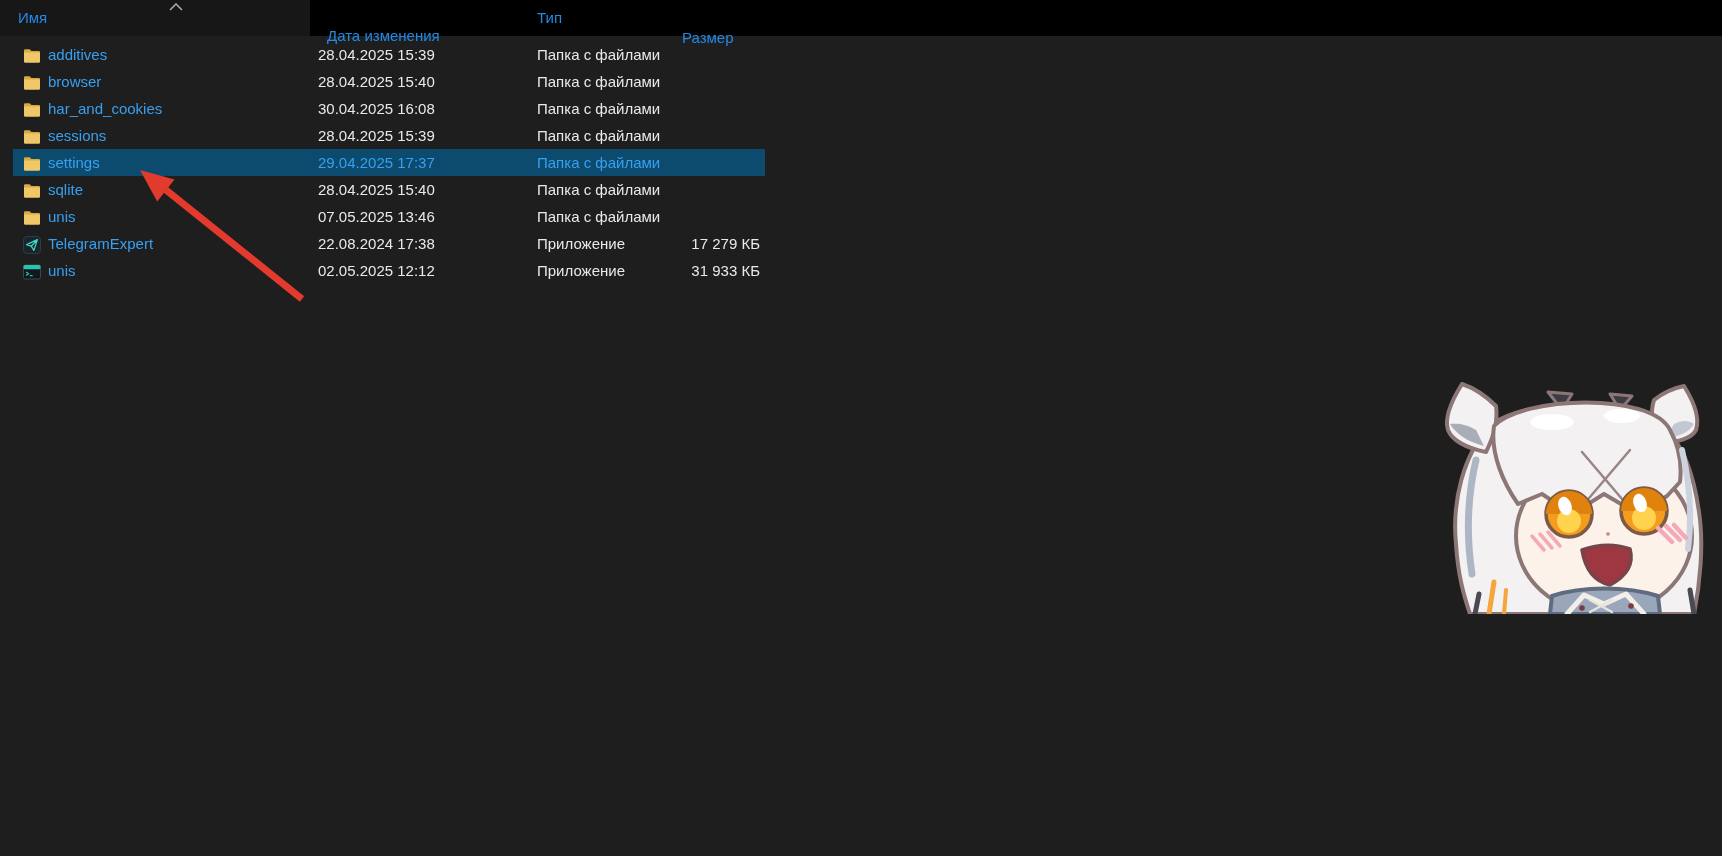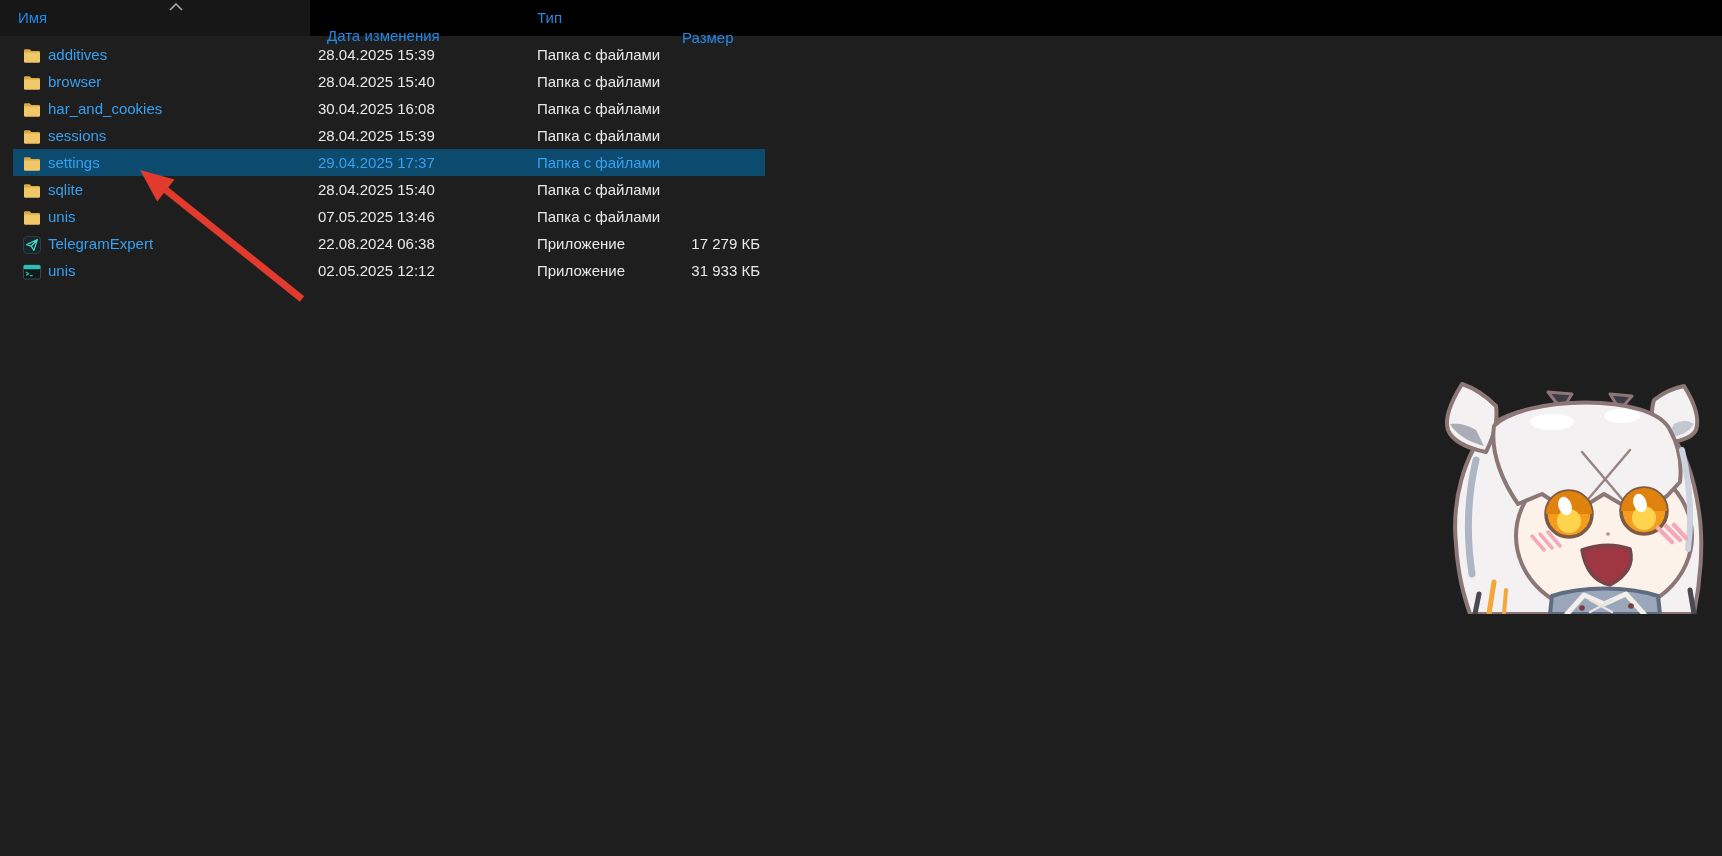--- a/index.html
+++ b/index.html
@@ -119,21 +119,21 @@
       <span class="c-date">07.05.2025 13:46</span>
       <span class="c-type">Папка с файлами</span>
       <span class="c-size"></span>
     </div>
       <div class="row">
       <span class="icon"><svg width="18" height="18" viewBox="0 0 18 18">
             <rect x="0.5" y="0.5" width="17" height="17" rx="3.5" fill="#18262c" stroke="#2e3c44"></rect>
             <path d="M3.6,8.6 L14.4,3.6 L10.9,14.4 L8.2,10.2 Z M8.2,10.2 L14.4,3.6" fill="none" stroke="#3fd6c6" stroke-width="1.3" stroke-linejoin="round"></path>
           </svg></span>
       <span class="c-name">TelegramExpert</span>
-      <span class="c-date">22.08.2024 06:38</span>
+      <span class="c-date">22.08.2024 17:38</span>
       <span class="c-type">Приложение</span>
       <span class="c-size">17 279 КБ</span>
     </div>
       <div class="row">
       <span class="icon"><svg width="18" height="18" viewBox="0 0 18 18">
             <rect x="0.5" y="2" width="17" height="14" rx="1.5" fill="#0e191b" stroke="#3a464c"></rect>
             <rect x="0.5" y="2" width="17" height="4.2" rx="1.5" fill="#2cc0ae"></rect>
             <path d="M3,9 L5.6,10.8 L3,12.6 M6.8,12.6 L9.6,12.6" fill="none" stroke="#2cc0ae" stroke-width="1.2"></path>
           </svg></span>
       <span class="c-name">unis</span>

